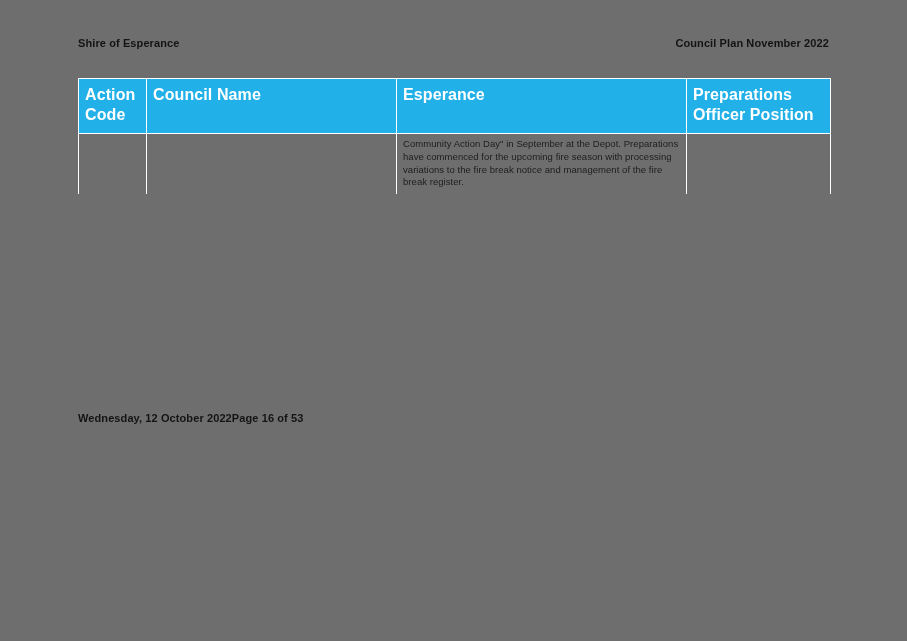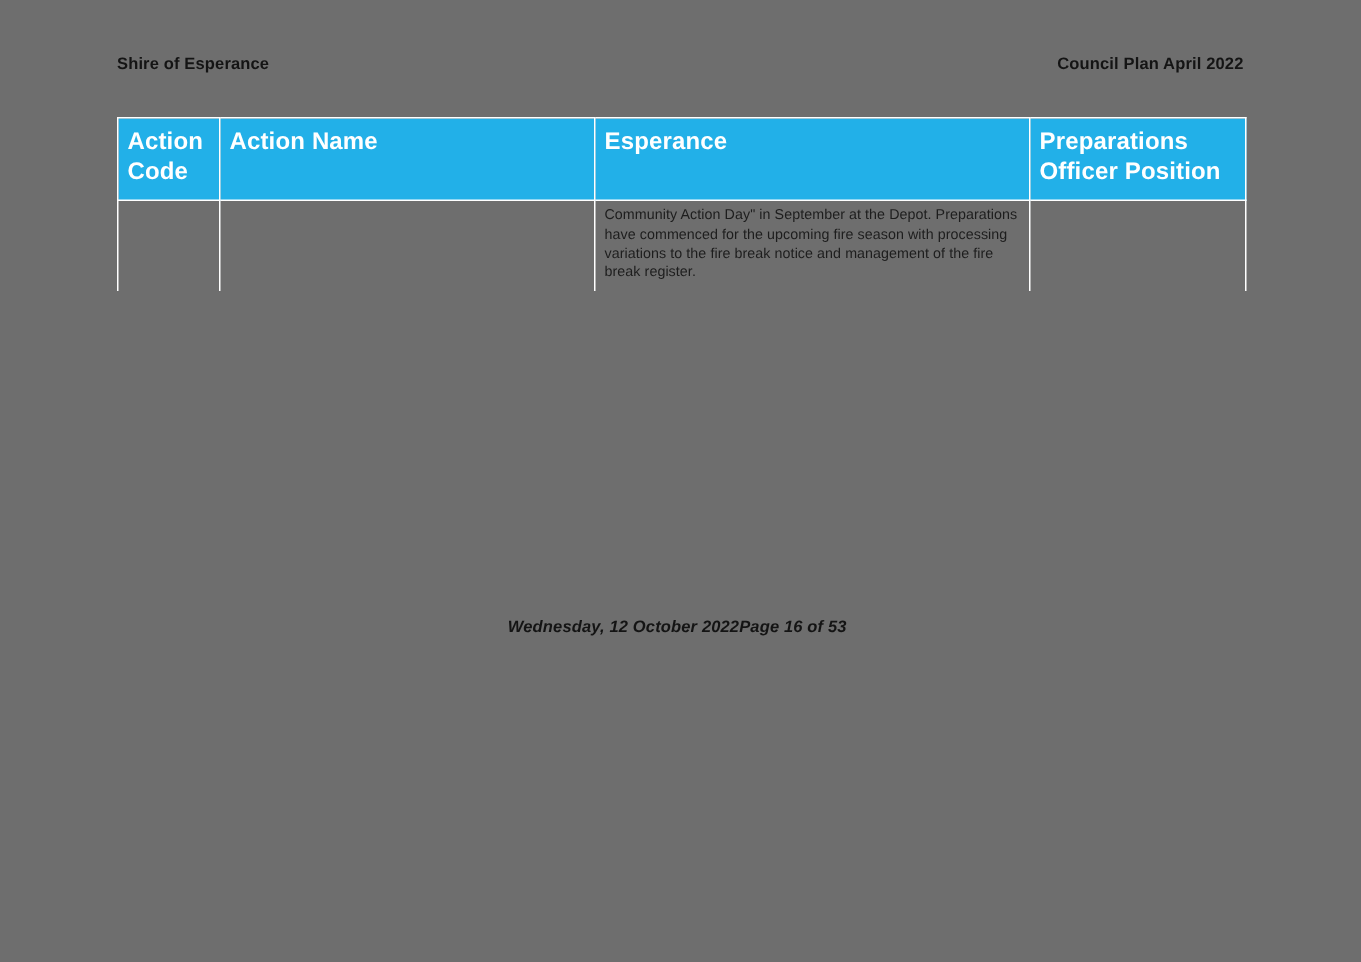--- a/index.html
+++ b/index.html
@@ -34,23 +34,22 @@
     color: #141414;
     letter-spacing: 0.1px;
     white-space: nowrap;
   }
   .footer {
     position: absolute;
     bottom: 51px;
     left: 78px;
     right: 82px;
     display: flex;
-    justify-content: center;
+    justify-content: flex-start;
     align-items: baseline;
-    font-style: italic;
   }
   .footer-left, .footer-right {
     font-size: 11px;
     font-weight: bold;
     color: #141414;
     letter-spacing: 0.1px;
     white-space: nowrap;
   }
   .table-wrap {
     position: absolute;
@@ -93,35 +92,35 @@
     height: 52px;
   }
 </style>
 </head>
 <body>
 
 <div class="page">
 
   <div class="header">
     <div class="header-left">Shire of Esperance</div>
-    <div class="header-right">Council Plan April 2022</div>
+    <div class="header-right">Council Plan November 2022</div>
   </div>
 
   <div class="table-wrap">
     <table class="report">
       <colgroup>
         <col class="col-code">
         <col class="col-name">
         <col class="col-comments">
         <col class="col-officer">
       </colgroup>
       <thead>
         <tr>
           <th>Action Code</th>
-          <th>Action Name</th>
+          <th>Council Name</th>
           <th>Esperance</th>
           <th>Preparations Officer Position</th>
         </tr>
       </thead>
       <tbody>
         <tr class="row-body">
           <td></td>
           <td></td>
           <td>Community Action Day" in September at the Depot. Preparations have commenced for the upcoming fire season with processing variations to the fire break notice and management of the fire break register.</td>
           <td></td>

